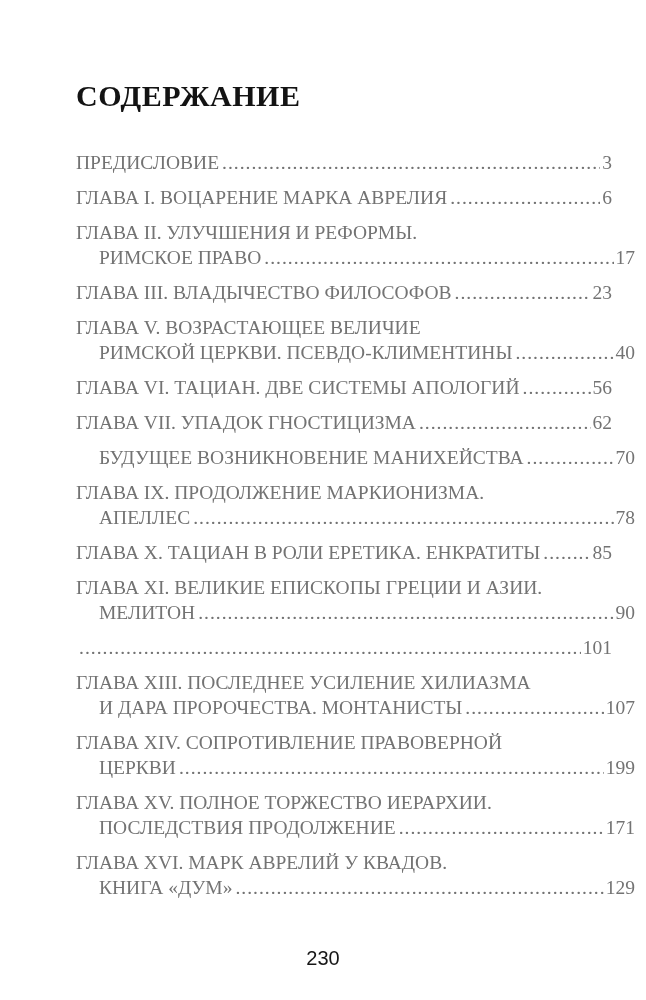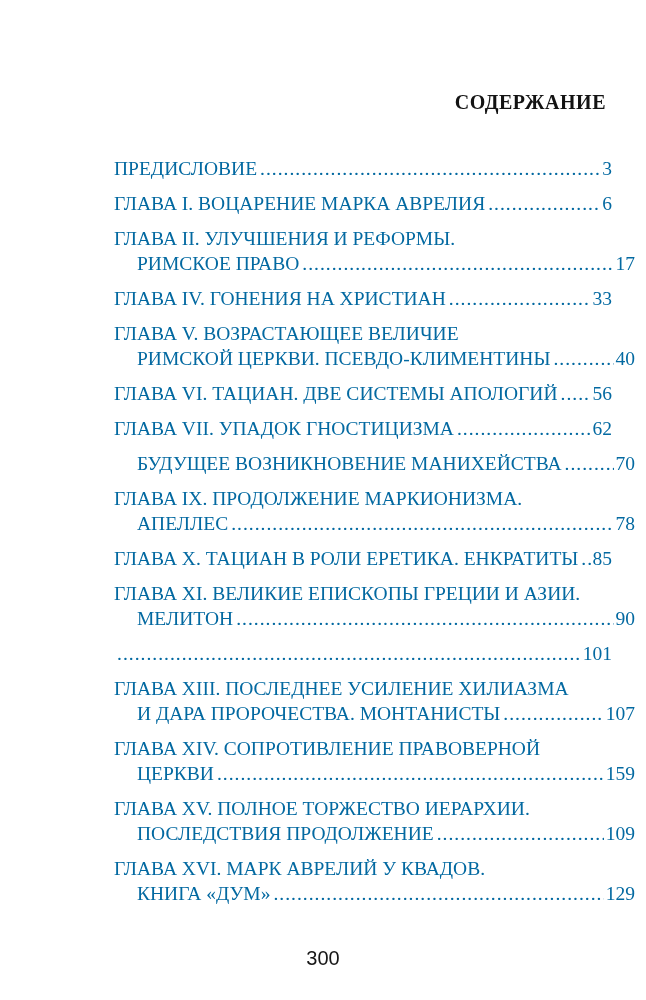--- a/index.html
+++ b/index.html
@@ -18,39 +18,38 @@
     font-family: "Liberation Serif", serif;
     color: #1a1a1a;
   }
   .content {
     position: absolute;
     top: 0;
     left: 76px;
     width: 536px;
   }
   .doc-title {
-    margin: 6px;
+    margin: 0;
     padding-top: 83px;
     margin-bottom: 41px;
-    text-align: right;
-    font-size: 20px;
+    text-align: left;
+    font-size: 30px;
     line-height: 26px;
     font-weight: bold;
     letter-spacing: 0.5px;
     color: #131313;
   }
   .toc-list {
     width: 100%;
   }
   .toc-entry {
     font-size: 19.5px;
     line-height: 25px;
     margin-bottom: 10px;
-    color: #0369a1;
-    margin-left: 38px;
+    color: #737373;
   }
   .first-line {
     white-space: nowrap;
   }
   .last-line {
     display: flex;
     align-items: baseline;
     width: 100%;
   }
   .last-line.cont {
@@ -117,29 +116,29 @@
 
   <div class="toc-entry">
     <div class="first-line">ГЛАВА II. УЛУЧШЕНИЯ И РЕФОРМЫ.</div>
     <div class="last-line cont">
       <span class="toc-text">РИМСКОЕ ПРАВО</span>
       <span class="toc-dots"></span>
       <span class="toc-page">17</span>
     </div>
   </div>
 
-
-  <div class="toc-entry">
-
-    <div class="last-line">
-      <span class="toc-text">ГЛАВА IV. ГОНЕНИЯ НА ХРИСТИАН</span>
-      <span class="toc-dots"></span>
-      <span class="toc-page">33</span>
-    </div>
-  </div>
+  <div class="toc-entry">
+
+    <div class="last-line">
+      <span class="toc-text">ГЛАВА III. ВЛАДЫЧЕСТВО ФИЛОСОФОВ</span>
+      <span class="toc-dots"></span>
+      <span class="toc-page">23</span>
+    </div>
+  </div>
+
 
   <div class="toc-entry">
     <div class="first-line">ГЛАВА V. ВОЗРАСТАЮЩЕЕ ВЕЛИЧИЕ</div>
     <div class="last-line cont">
       <span class="toc-text">РИМСКОЙ ЦЕРКВИ. ПСЕВДО-КЛИМЕНТИНЫ</span>
       <span class="toc-dots"></span>
       <span class="toc-page">40</span>
     </div>
   </div>
 
@@ -211,37 +210,37 @@
       <span class="toc-dots"></span>
       <span class="toc-page">107</span>
     </div>
   </div>
 
   <div class="toc-entry">
     <div class="first-line">ГЛАВА XIV. СОПРОТИВЛЕНИЕ ПРАВОВЕРНОЙ</div>
     <div class="last-line cont">
       <span class="toc-text">ЦЕРКВИ</span>
       <span class="toc-dots"></span>
-      <span class="toc-page">159</span>
+      <span class="toc-page">199</span>
     </div>
   </div>
 
   <div class="toc-entry">
     <div class="first-line">ГЛАВА XV. ПОЛНОЕ ТОРЖЕСТВО ИЕРАРХИИ.</div>
     <div class="last-line cont">
       <span class="toc-text">ПОСЛЕДСТВИЯ ПРОДОЛЖЕНИЕ</span>
       <span class="toc-dots"></span>
-      <span class="toc-page">109</span>
+      <span class="toc-page">171</span>
     </div>
   </div>
 
   <div class="toc-entry">
     <div class="first-line">ГЛАВА XVI. МАРК АВРЕЛИЙ У КВАДОВ.</div>
     <div class="last-line cont">
       <span class="toc-text">КНИГА «ДУМ»</span>
       <span class="toc-dots"></span>
       <span class="toc-page">129</span>
     </div>
   </div>
 </div>
   </div>
-  <div class="folio">300</div>
+  <div class="folio">230</div>
 </div>
 
 </body></html>

